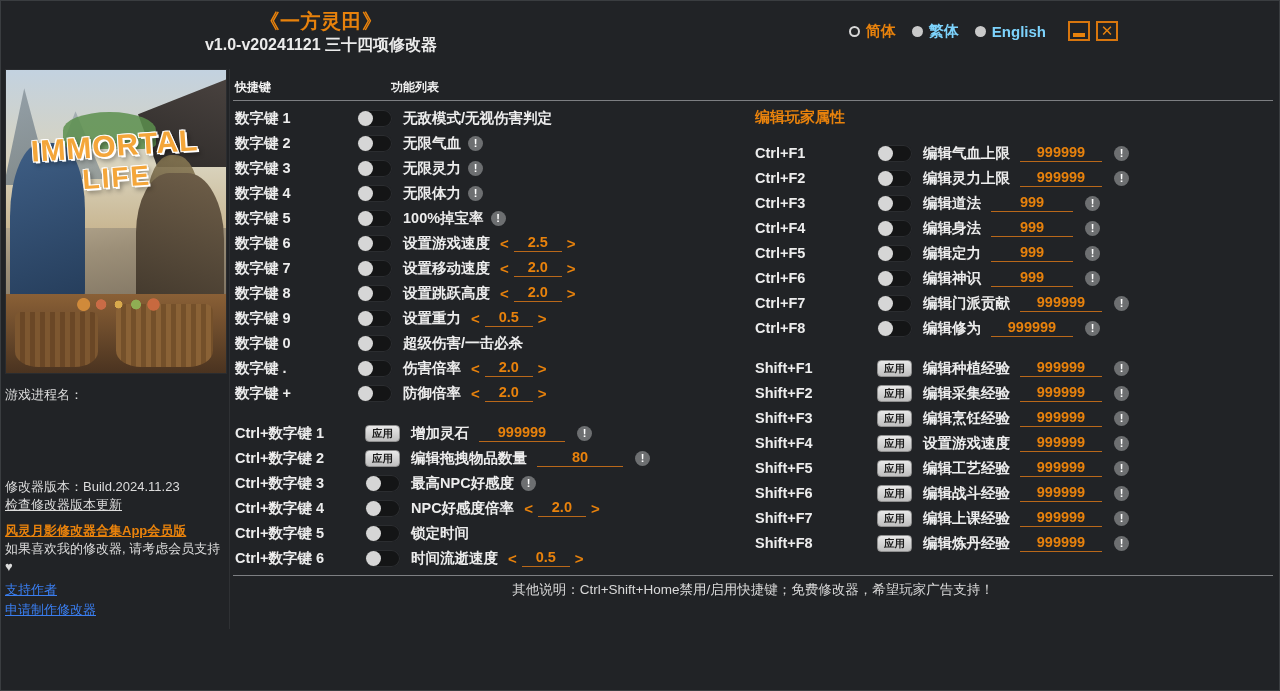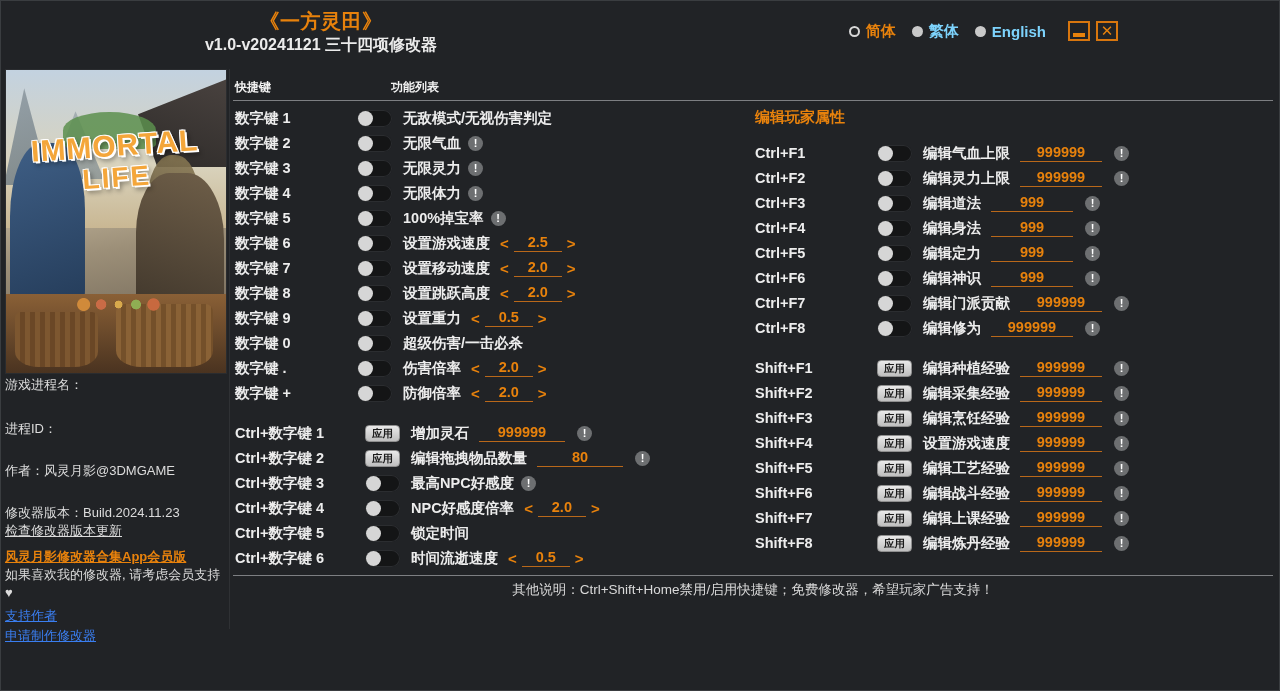--- a/index.html
+++ b/index.html
@@ -93,21 +93,21 @@
                 radial-gradient(circle at 48% 50%, #d8a94c 0 7%, transparent 8%),
                 radial-gradient(circle at 66% 50%, #8fae53 0 7%, transparent 8%),
                 radial-gradient(circle at 84% 50%, #c8693f 0 7%, transparent 8%); }
   .cov-logo { position:absolute; left:12%; top:20%; width:76%; text-align:center;
     color:#f4a63a; font-weight:bold; line-height:1;
     text-shadow: 2px 2px 0 #fff, -1px -1px 0 #fff, 1px -1px 0 #fff, -1px 1px 0 #fff, 3px 4px 5px rgba(0,0,0,.45);
     transform: rotate(-4deg); }
   .cov-logo .l1 { font-size: 30px; letter-spacing: 1px; }
   .cov-logo .l2 { font-size: 28px; letter-spacing: 2px; margin-top: 3px; }
 
-  .lmeta { font-size: 13px; color: #dcdcdc; margin-top: 2px; line-height: 18px; }
+  .lmeta { font-size: 13px; color: #dcdcdc; margin-top: 12px; line-height: 18px; }
   .lmeta .gap { height: 26px; }
   .lmeta .gap2 { height: 24px; }
   .link-u { color: #dcdcdc; text-decoration: underline; cursor: pointer; }
   .vip { color: #e8820c; font-weight: bold; text-decoration: underline; cursor:pointer;
     font-size: 13px; display:inline-block; }
   .blue { color: #3a7ef0; text-decoration: underline; cursor: pointer; display:block;
     font-size: 13px; line-height: 20px; }
 
   
   .hr-top { position: absolute; left: 232px; top: 99px; width: 1040px; height: 1px; background: #7d7f82; }
@@ -213,23 +213,21 @@
       <div class="cov-fruit"></div>
       <div class="cov-logo">
         <div class="l1">IMMORTAL</div>
         <div class="l2">LIFE</div>
       </div>
     </div>
 
     <div class="lmeta">
       <div>游戏进程名：</div>
       <div class="gap"></div>
-      <div>进程ID：</div>
       <div class="gap2"></div>
-      <div>作者：风灵月影@3DMGAME</div>
       <div class="gap2"></div>
       <div>修改器版本：Build.2024.11.23</div>
       <div class="link-u">检查修改器版本更新</div>
       <div style="height:8px"></div>
       <div class="vip">风灵月影修改器合集App会员版</div>
       <div>如果喜欢我的修改器, 请考虑会员支持 ♥</div>
       <div style="height:4px"></div>
       <a class="blue">支持作者</a>
       <a class="blue">申请制作修改器</a>
     </div>

